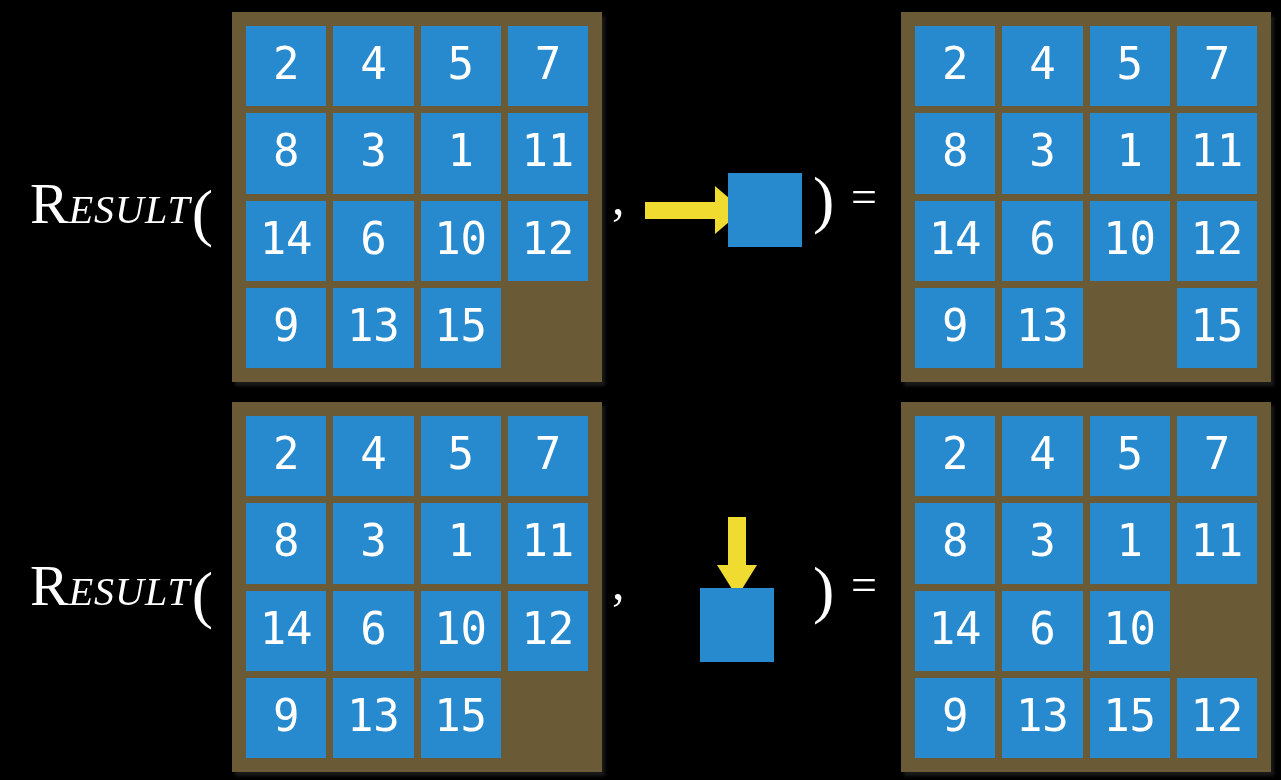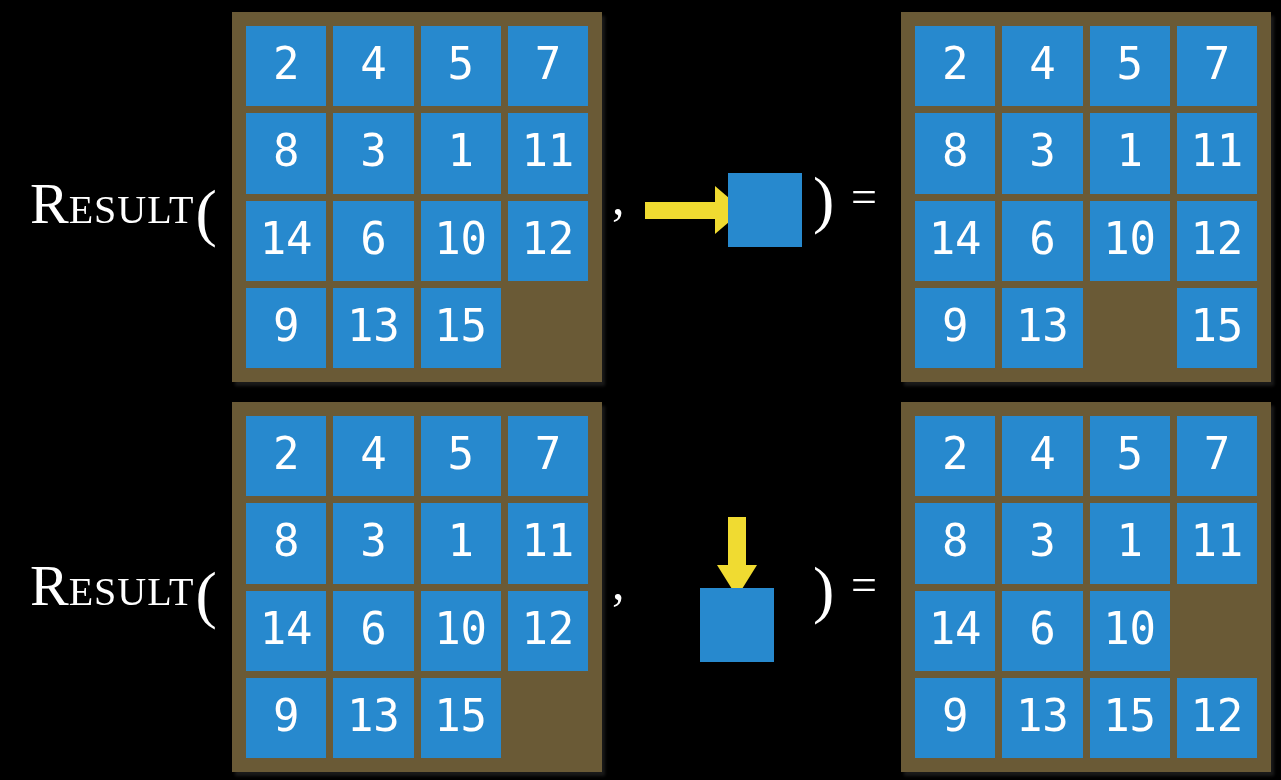--- a/index.html
+++ b/index.html
@@ -15,21 +15,21 @@
 
   
   .func-label {
     position: absolute;
     left: 30px;
     color: #fff;
     white-space: nowrap;
     line-height: 1;
   }
   .func-label .cap   { font-size: 58px; }
-  .func-label .sc    { font-size: 40px; letter-spacing: 1px; }
+  .func-label .sc    { font-size: 40px; letter-spacing: 1px; font-style: italic; }
   .func-label .paren { font-size: 64px; vertical-align: -11px; margin-left: 1px; }
 
   
   .comma  { position: absolute; color: #fff; font-size: 50px; line-height: 1; }
   .cparen { position: absolute; color: #fff; font-size: 64px; line-height: 1; }
   .equals { position: absolute; color: #fff; font-size: 46px; line-height: 1; }
 
   
   .board {
     position: absolute;

